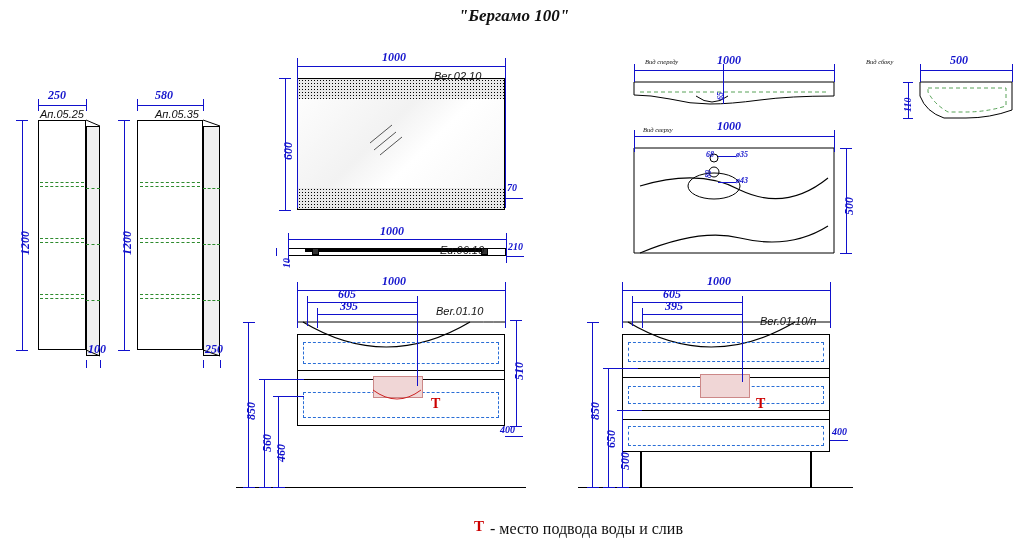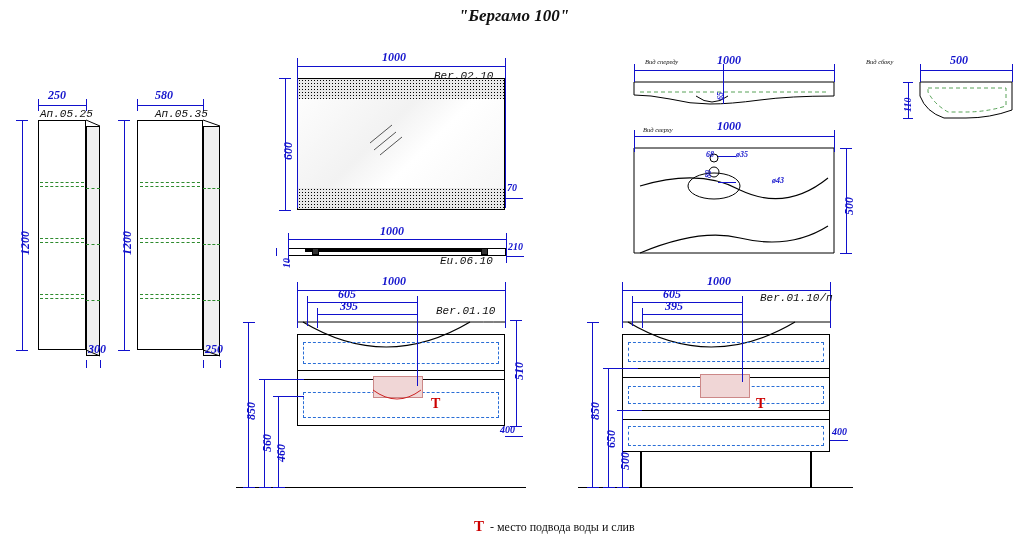--- a/index.html
+++ b/index.html
@@ -12,33 +12,33 @@
   }
   .sheet{position:absolute;left:0;top:0;width:1028px;height:551px;}
   .abs{position:absolute;}
   .title{
     position:absolute;left:0;top:6px;width:1028px;text-align:center;
     font-size:17px;font-style:italic;font-weight:bold;color:#111;
     font-family:"Liberation Serif", serif;
   }
   .code{
     position:absolute;font-style:italic;font-size:11px;color:#111;
-    font-family:Liberation Mono, monospace;white-space:nowrap;
+    font-family:Liberation Sans, sans-serif;white-space:nowrap;
   }
   .dim{
     position:absolute;font-style:italic;font-weight:bold;font-size:12px;color:#1111cc;
     font-family:"Liberation Serif", serif;white-space:nowrap;
   }
   .dim.sm{font-size:10px;}
   .dim.xs{font-size:8px;}
   .dim.rot{
     transform:rotate(-90deg);transform-origin:left top;
   }
   .note{
-    position:absolute;font-size:12px;color:#111;white-space:nowrap;
+    position:absolute;font-size:16px;color:#111;white-space:nowrap;
     font-family:"Liberation Serif", serif;
   }
   .tmark{
     position:absolute;color:#cc0000;font-weight:bold;font-size:14px;
     font-family:"Liberation Serif", serif;
   }
   .vsmall{
     position:absolute;font-size:6.5px;font-style:italic;color:#111;white-space:nowrap;
     font-family:"Liberation Serif", serif;
   }
@@ -97,21 +97,21 @@
 
     <div class="code" style="left:40px;top:108px;">Ап.05.25</div>
 
     <div class="lnb" style="left:22px;top:120px;width:1px;height:230px;"></div>
     <div class="lnb" style="left:16px;top:120px;width:12px;height:1px;"></div>
     <div class="lnb" style="left:16px;top:350px;width:12px;height:1px;"></div>
     <div class="dim rot" style="left:18px;top:255px;">1200</div>
 
     <div class="lnb" style="left:86px;top:360px;width:1px;height:8px;"></div>
     <div class="lnb" style="left:100px;top:360px;width:1px;height:8px;"></div>
-    <div class="dim" style="left:88px;top:342px;">300</div>
+    <div class="dim" style="left:88px;top:342px;">100</div>
   </div>
 
   <div>
     <div class="box" style="left:137px;top:120px;width:66px;height:230px;"></div>
     <div class="box" style="left:203px;top:126px;width:17px;height:230px;background:#f0f0f0;"></div>
     <svg style="left:0;top:0;width:1028px;height:551px;">
       <line x1="203" y1="120" x2="220" y2="126" stroke="#000" stroke-width="1"></line>
       <line x1="203" y1="350" x2="220" y2="356" stroke="#000" stroke-width="1"></line>
     </svg>
     <div class="dashg" style="left:140px;top:182px;width:60px;"></div>
@@ -169,21 +169,21 @@
   <div>
     <div class="box" style="left:288px;top:248px;width:218px;height:8px;background:#fff;"></div>
     <div class="ln" style="left:305px;top:249px;width:180px;height:3px;"></div>
     <div class="box" style="left:312px;top:248px;width:7px;height:7px;background:#333;"></div>
     <div class="box" style="left:481px;top:248px;width:7px;height:7px;background:#333;"></div>
 
     <div class="lnb" style="left:288px;top:239px;width:218px;height:1px;"></div>
     <div class="lnb" style="left:288px;top:233px;width:1px;height:30px;"></div>
     <div class="lnb" style="left:506px;top:233px;width:1px;height:30px;"></div>
     <div class="dim" style="left:380px;top:224px;">1000</div>
-    <div class="code" style="left:440px;top:255px;">Eu.06.10</div>
+    <div class="code" style="left:440px;top:244px;">Eu.06.10</div>
 
     <div class="dim sm rot" style="left:281px;top:268px;">10</div>
     <div class="lnb" style="left:276px;top:248px;width:1px;height:8px;"></div>
 
     <div class="lnb" style="left:506px;top:256px;width:18px;height:1px;"></div>
     <div class="dim sm" style="left:508px;top:241px;">210</div>
   </div>
 
   <div>
 
@@ -275,21 +275,21 @@
     <div class="dim" style="left:707px;top:274px;">1000</div>
 
     <div class="lnb" style="left:632px;top:302px;width:110px;height:1px;"></div>
     <div class="lnb" style="left:632px;top:296px;width:1px;height:30px;"></div>
     <div class="lnb" style="left:742px;top:296px;width:1px;height:86px;"></div>
     <div class="dim" style="left:663px;top:287px;">605</div>
 
     <div class="lnb" style="left:642px;top:314px;width:100px;height:1px;"></div>
     <div class="lnb" style="left:642px;top:308px;width:1px;height:20px;"></div>
     <div class="dim" style="left:665px;top:299px;">395</div>
-    <div class="code" style="left:760px;top:292px;">Ber.01.10/п</div>
+    <div class="code" style="left:760px;top:315px;">Ber.01.10/п</div>
 
     <div class="lnb" style="left:830px;top:440px;width:18px;height:1px;"></div>
     <div class="dim sm" style="left:832px;top:426px;">400</div>
 
     <div class="ln" style="left:578px;top:487px;width:275px;height:1px;"></div>
 
     <div class="lnb" style="left:592px;top:322px;width:1px;height:165px;"></div>
     <div class="lnb" style="left:587px;top:322px;width:12px;height:1px;"></div>
     <div class="lnb" style="left:587px;top:487px;width:12px;height:1px;"></div>
     <div class="dim rot" style="left:588px;top:420px;">850</div>
@@ -352,21 +352,21 @@
     <div class="dim" style="left:717px;top:119px;">1000</div>
 
     <div class="lnb" style="left:846px;top:148px;width:1px;height:105px;"></div>
     <div class="lnb" style="left:840px;top:148px;width:12px;height:1px;"></div>
     <div class="lnb" style="left:840px;top:253px;width:12px;height:1px;"></div>
     <div class="dim rot" style="left:842px;top:215px;">500</div>
 
     <div class="lnb" style="left:718px;top:156px;width:18px;height:1px;"></div>
     <div class="dim xs" style="left:736px;top:150px;">ø35</div>
     <div class="lnb" style="left:718px;top:182px;width:18px;height:1px;"></div>
-    <div class="dim xs" style="left:772px;top:176px;">ø43</div>
+    <div class="dim xs" style="left:736px;top:176px;">ø43</div>
     <div class="dim xs" style="left:706px;top:150px;">68</div>
     <div class="dim xs rot" style="left:704px;top:178px;">80</div>
   </div>
 
   <div>
     <div class="tmark" style="left:474px;top:518px;font-size:15px;">T</div>
     <div class="note" style="left:490px;top:520px;">- место подвода воды и слив</div>
   </div>
 
 </div>

